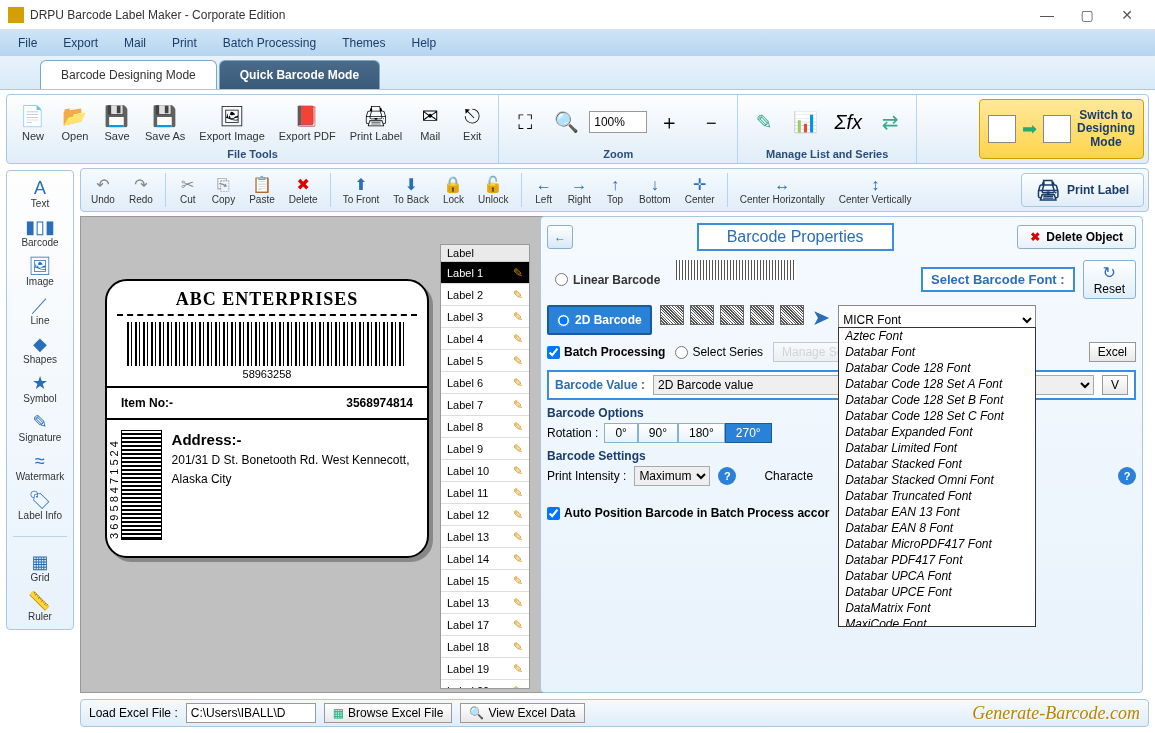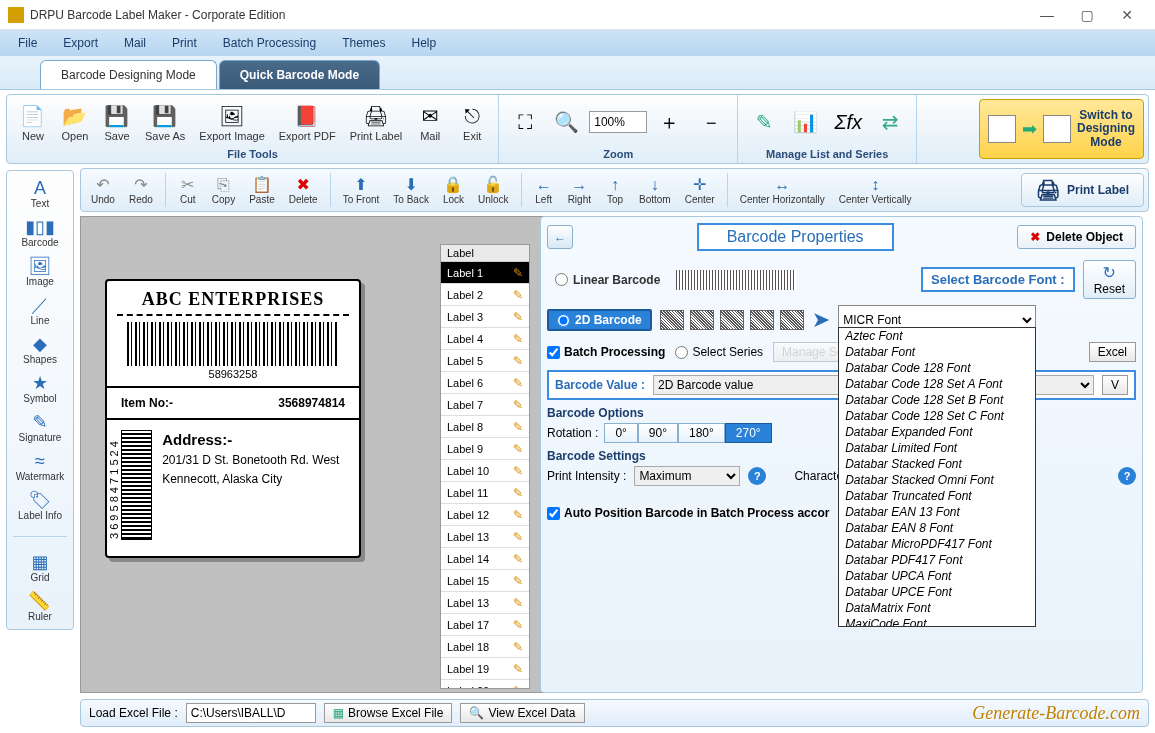--- a/index.html
+++ b/index.html
@@ -49,21 +49,21 @@
 .palette-sep { width: 54px; height: 1px; background: #b5d5ef; margin: 10px 0; }
 
 
 .workspace { position: absolute; left: 80px; top: 216px; right: 610px; bottom: 40px; background: #c0c0c0; border: 1px solid #999; overflow: hidden; }
 .ruler-h { position: absolute; left: 110px; top: 218px; right: 620px; height: 16px; background: #f5f5f5; border: 1px solid #999; font-size: 9px; display: flex; }
 .ruler-tick { flex: 1; border-left: 1px solid #aaa; padding-left: 2px; }
 .ruler-v { position: absolute; left: 90px; top: 234px; width: 18px; bottom: 44px; background: #f5f5f5; border: 1px solid #999; font-size: 9px; display: flex; flex-direction: column; }
 .ruler-v .ruler-tick { border-top: 1px solid #aaa; border-left:none; flex:1; }
 
 
-.label-card { position: absolute; left: 24px; top: 62px; width: 256px; background: #fff; border: 2px solid #000; border-radius: 4px; padding: 8px 10px 12px; box-shadow: 4px 4px 0 #888; }
+.label-card { position: absolute; left: 24px; top: 62px; width: 324px; background: #fff; border: 2px solid #000; border-radius: 22px; padding: 8px 10px 12px; box-shadow: 4px 4px 0 #888; }
 .label-card h2 { text-align: center; font-family: Georgia, serif; font-size: 18px; font-weight: bold; letter-spacing: 1px; }
 .dash-line { border-top: 2px dashed #000; margin: 4px 0 6px; }
 .barcode-lin { height: 44px; background: repeating-linear-gradient(90deg,#000 0 2px,#fff 2px 4px,#000 4px 5px,#fff 5px 8px); margin: 0 10px; }
 .barcode-num { text-align: center; font-size: 11px; margin-top: 2px; }
 .hr { border-top: 2px solid #000; margin: 6px -10px; }
 .item-row { display: flex; justify-content: space-between; font-size: 17px; font-weight: bold; padding: 2px 4px; }
 .addr-block { display: flex; gap: 10px; padding: 4px; }
 .barcode-2d { width: 50px; height: 110px; background: repeating-linear-gradient(0deg,#000 0 2px,#fff 2px 4px); position: relative; border:1px solid #000; }
 .barcode-2d-txt { position: absolute; left: -2px; bottom: 0; transform: rotate(-90deg); transform-origin: left bottom; font-size: 11px; white-space: nowrap; }
 .addr-text { font-size: 14px; line-height: 1.35; }
@@ -82,21 +82,21 @@
 
 
 .props-panel { position: absolute; left: 540px; top: 216px; right: 12px; bottom: 40px; background: linear-gradient(#f5faff,#e8f2fb); border: 1px solid #a8c8e0; border-radius: 4px; padding: 6px; }
 .props-header { display: flex; align-items: center; gap: 8px; margin-bottom: 6px; }
 .back-btn { width: 26px; height: 24px; background: linear-gradient(#fff,#d8e8f5); border: 1px solid #88b0d0; border-radius: 3px; display:flex; align-items:center; justify-content:center; cursor:pointer; color:#2a6db8; font-weight:bold;}
 .props-title-box { flex: 1; text-align: center; }
 .props-title { display: inline-block; background: #fff; border: 2px solid #3a8de0; padding: 3px 28px; font-size: 16px; color: #2a6db8; }
 .delete-obj { background: linear-gradient(#fff,#e8f0f8); border: 1px solid #88b0d0; border-radius: 3px; padding: 4px 12px; cursor: pointer; display: flex; align-items: center; gap: 6px; font-weight: bold; }
 .delete-obj .x { color: #d00; font-weight: bold; }
 
-.type-row { display: flex; align-items: center; gap: 8px; padding: 3px 0; }
+.type-row { display: flex; gap: 8px; padding: 3px 0; }
 .radio-lbl { display: flex; align-items: center; gap: 5px; font-weight: bold; color: #333; padding: 2px 8px; }
 .radio-lbl.sel { background: #2a82d8; color: #fff; border: 2px solid #1a5a9a; border-radius: 2px; }
 .radio-lbl input { margin: 0; }
 .barcode-sample { width: 120px; height: 20px; background: repeating-linear-gradient(90deg,#555 0 1px,#fff 1px 3px); }
 .td-samples { display: flex; gap: 6px; }
 .td-sample { width: 24px; height: 20px; border: 1px solid #666; background: repeating-linear-gradient(45deg,#555 0 1px,#fff 1px 2px); }
 .pointer { font-size: 22px; color: #2a6db8; }
 
 .select-font-row { display:flex; align-items:center; gap:6px; }
 .select-font-lbl { background:#fff; border:2px solid #3a8de0; padding:3px 8px; font-weight:bold; color:#2a6db8; font-size:13px; }
@@ -114,21 +114,21 @@
 
 .bv-row { display:flex; align-items:center; gap:8px; padding:3px 6px; background:#fff; border:2px solid #3a8de0; margin:4px 0; }
 .bv-row .bv-lbl{font-weight:bold; color:#2a6db8;}
 .bv-row select{flex:1; height:20px; border:1px solid #aaa;}
 
 .section-hdr { font-weight:bold; color:#1a3d6b; margin-top:6px; }
 .rot-row { display:flex; align-items:center; gap:6px; margin:3px 0;}
 .rot-btn { padding:2px 10px; border:1px solid #88b0d0; background:linear-gradient(#fff,#e8f2fb); cursor:pointer;}
 .rot-btn.active{background:#2a82d8; color:#fff; border-color:#1a5a9a;}
 .setting-row { display:flex; align-items:center; gap:8px; margin:3px 0;}
-.setting-row select{height:20px; border:1px solid #aaa; width:106px;}
+.setting-row select{height:20px; border:1px solid #aaa; width:76px;}
 .help-ico{width:18px; height:18px; border-radius:50%; background:#2a82d8; color:#fff; display:inline-flex; align-items:center; justify-content:center; font-weight:bold; font-size:11px;}
 
 
 .bottom-bar { position:absolute; left:80px; right:6px; bottom:6px; height:28px; background:linear-gradient(#f5faff,#e0edf8); border:1px solid #a8c8e0; border-radius:4px; display:flex; align-items:center; padding:0 8px; gap:8px;}
 .bottom-bar input{height:20px; border:1px solid #999; padding:0 4px; width:130px;}
 .gen-link { margin-left:auto; font-family:"Times New Roman",serif; font-size:18px; font-style:italic; color:#c08000; text-shadow:1px 1px #fff; }
 </style>
 </head>
 <body>
 

